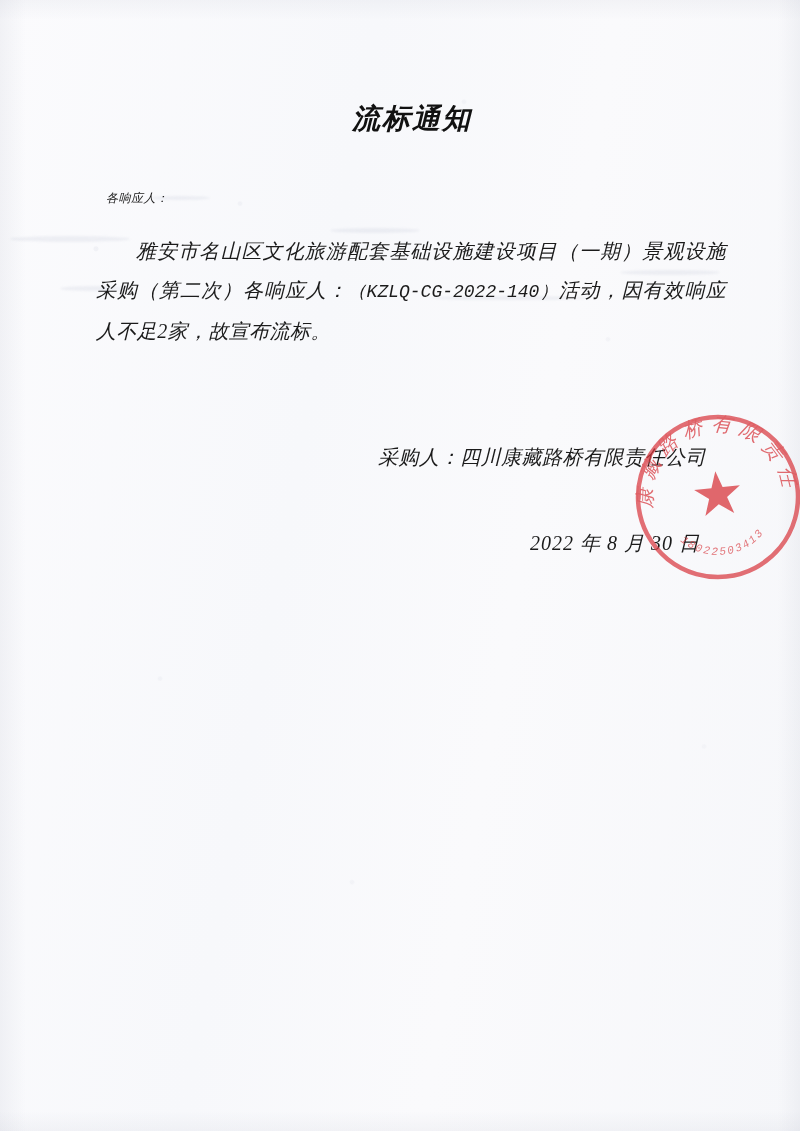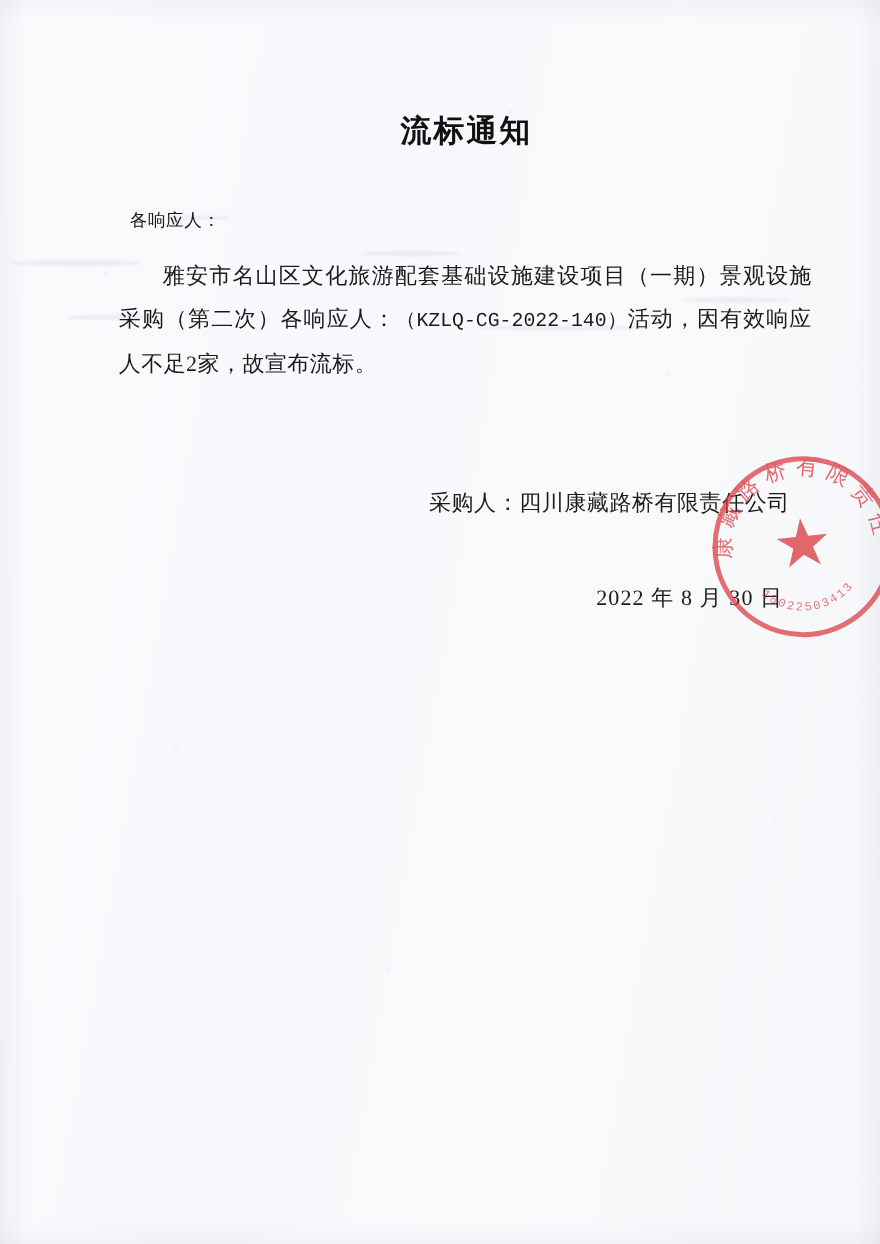--- a/index.html
+++ b/index.html
@@ -40,44 +40,45 @@
     pointer-events: none;
     background:
       linear-gradient(to right, rgba(150,155,175,0.10) 0px, rgba(255,255,255,0) 26px),
       linear-gradient(to left, rgba(150,155,175,0.09) 0px, rgba(255,255,255,0) 22px),
       linear-gradient(to bottom, rgba(150,155,175,0.08) 0px, rgba(255,255,255,0) 20px),
       linear-gradient(to top, rgba(150,155,175,0.08) 0px, rgba(255,255,255,0) 20px);
   }
 
   .doc-body {
     position: absolute;
-    left: 108px;
+    left: 96px;
     top: 0;
     width: 632px;
     height: 996px;
+    font-style: italic;
   }
 
   .doc-title {
     position: absolute;
     top: 100px;
     left: 0;
     width: 632px;
     text-align: center;
     font-size: 28px;
     font-weight: bold;
     letter-spacing: 2px;
     color: #111;
     font-family: "Liberation Serif", "DejaVu Serif", serif;
   }
 
   .salutation {
     position: absolute;
     top: 190px;
     left: 10px;
-    font-size: 16px;
+    font-size: 12px;
     letter-spacing: 0.5px;
     color: #1b1b1b;
   }
 
   .para {
     position: absolute;
     top: 232px;
     left: 0;
     width: 630px;
     font-size: 20px;

